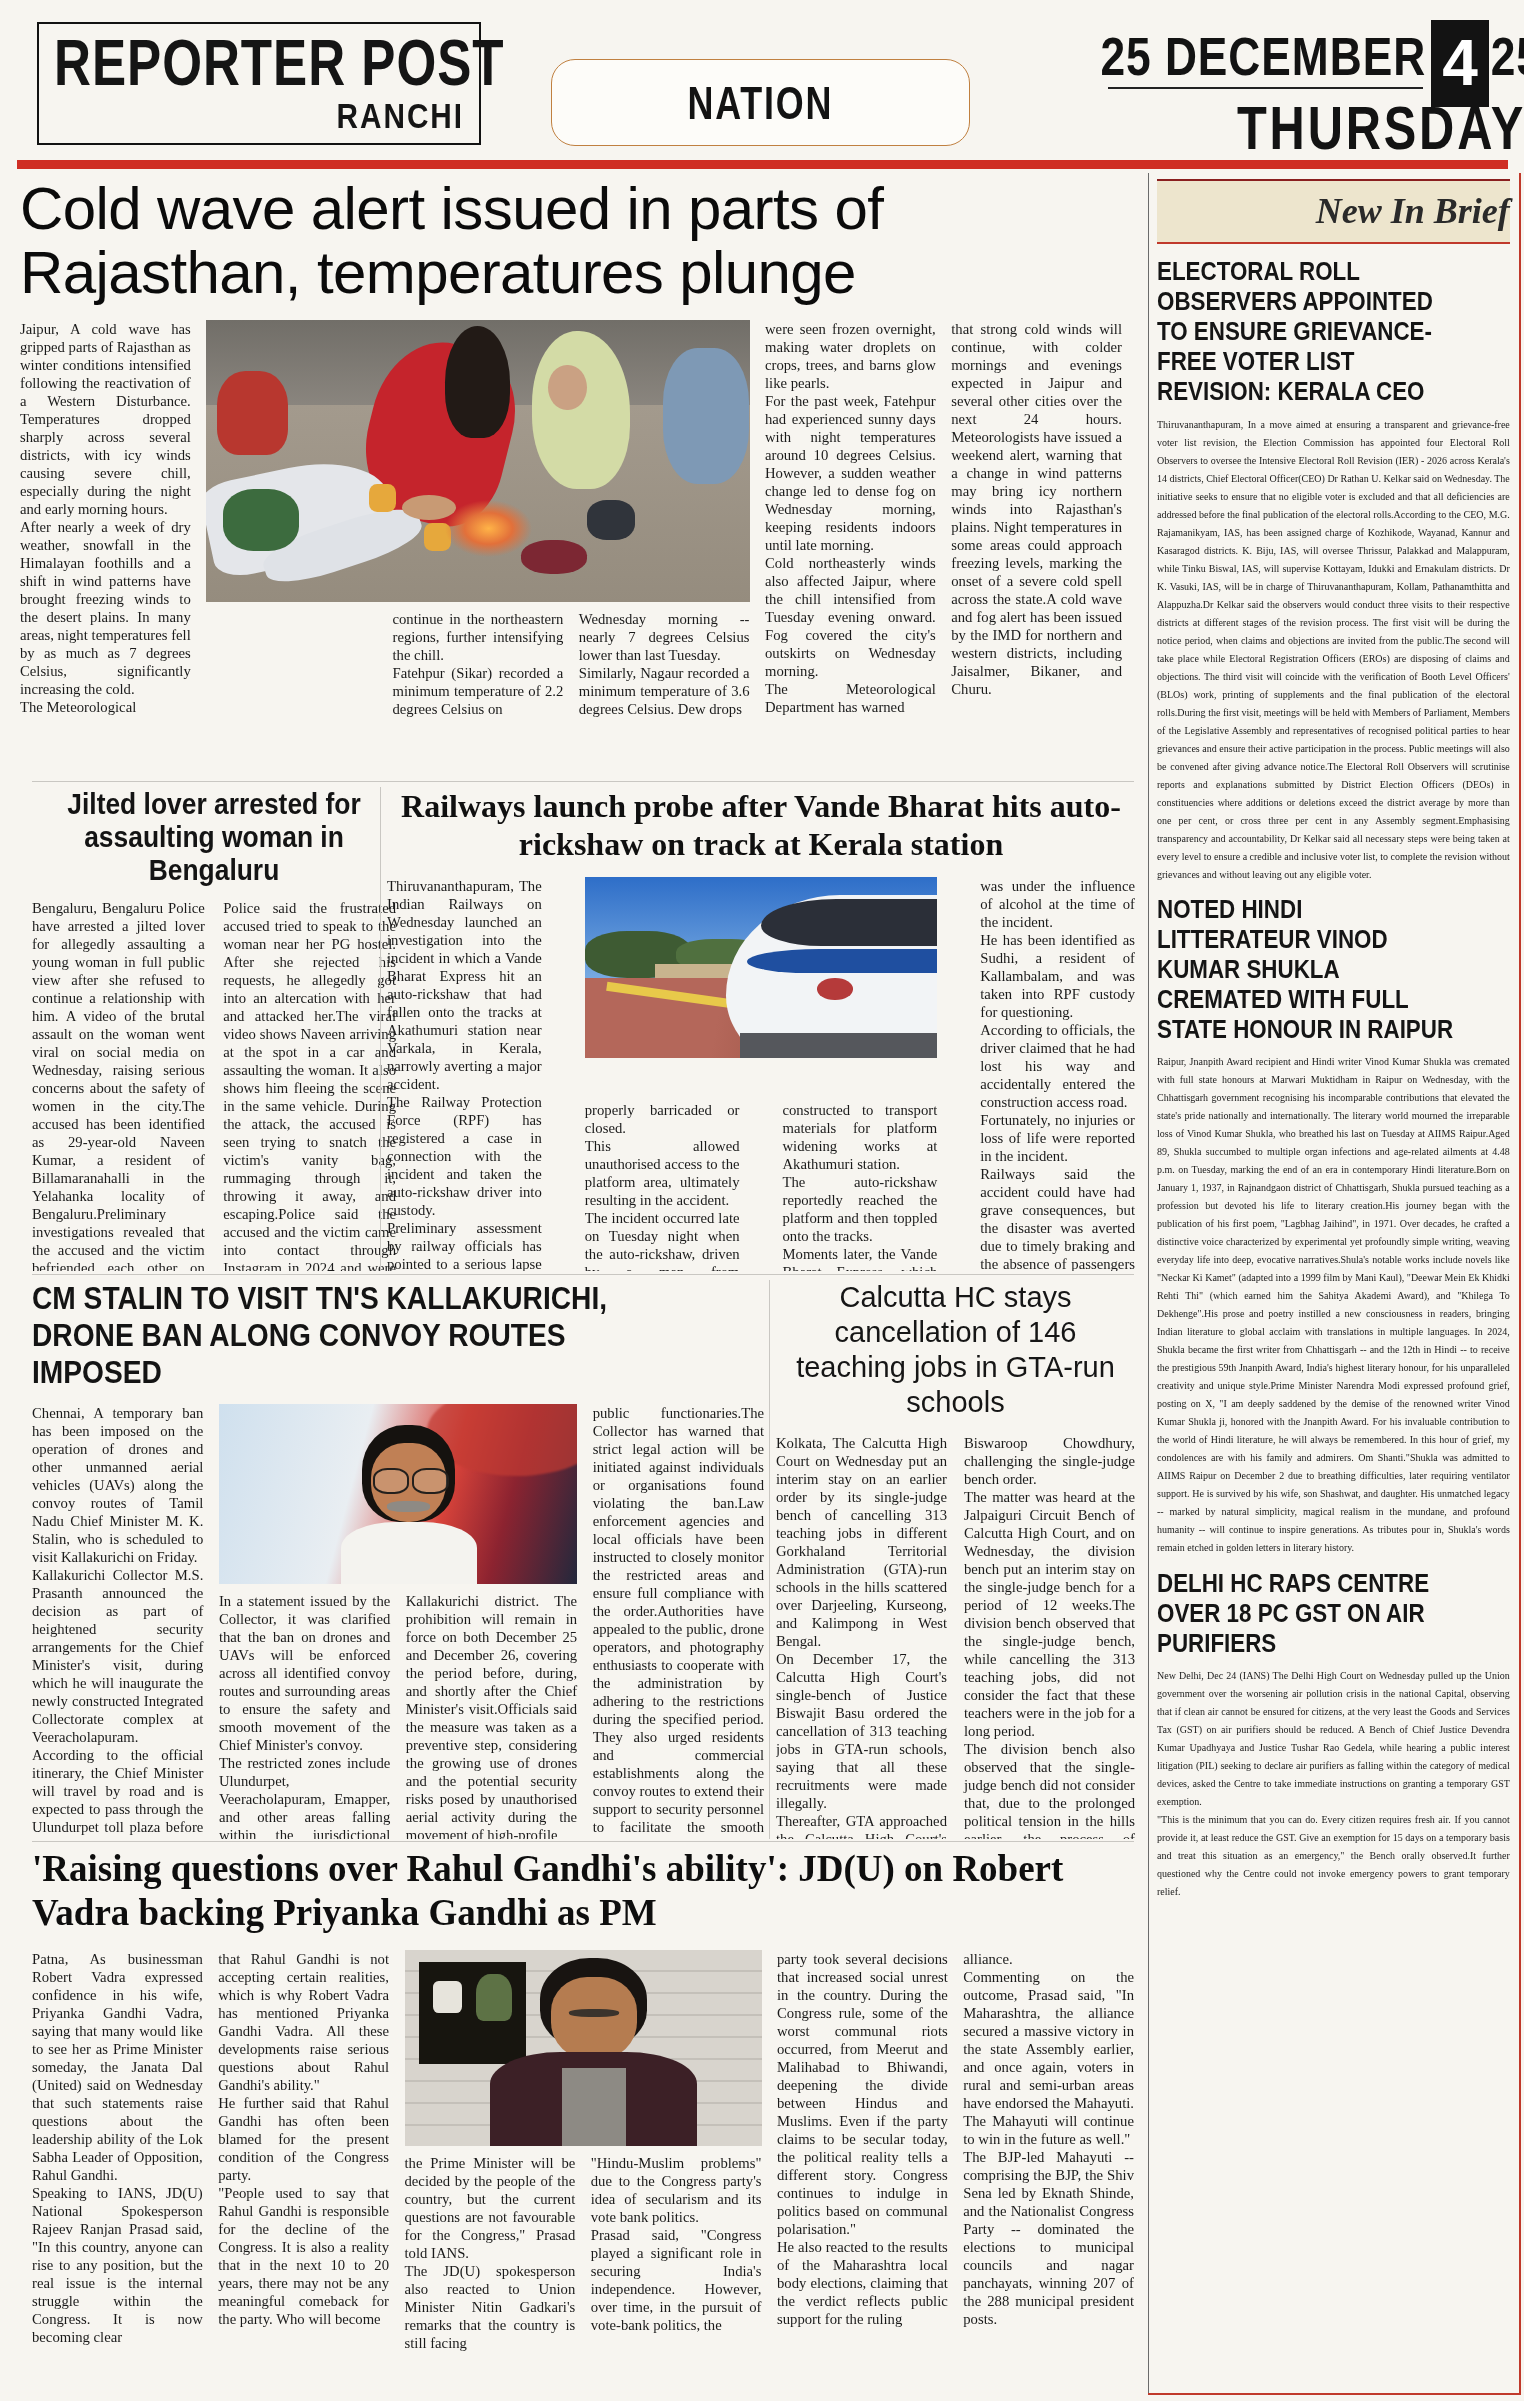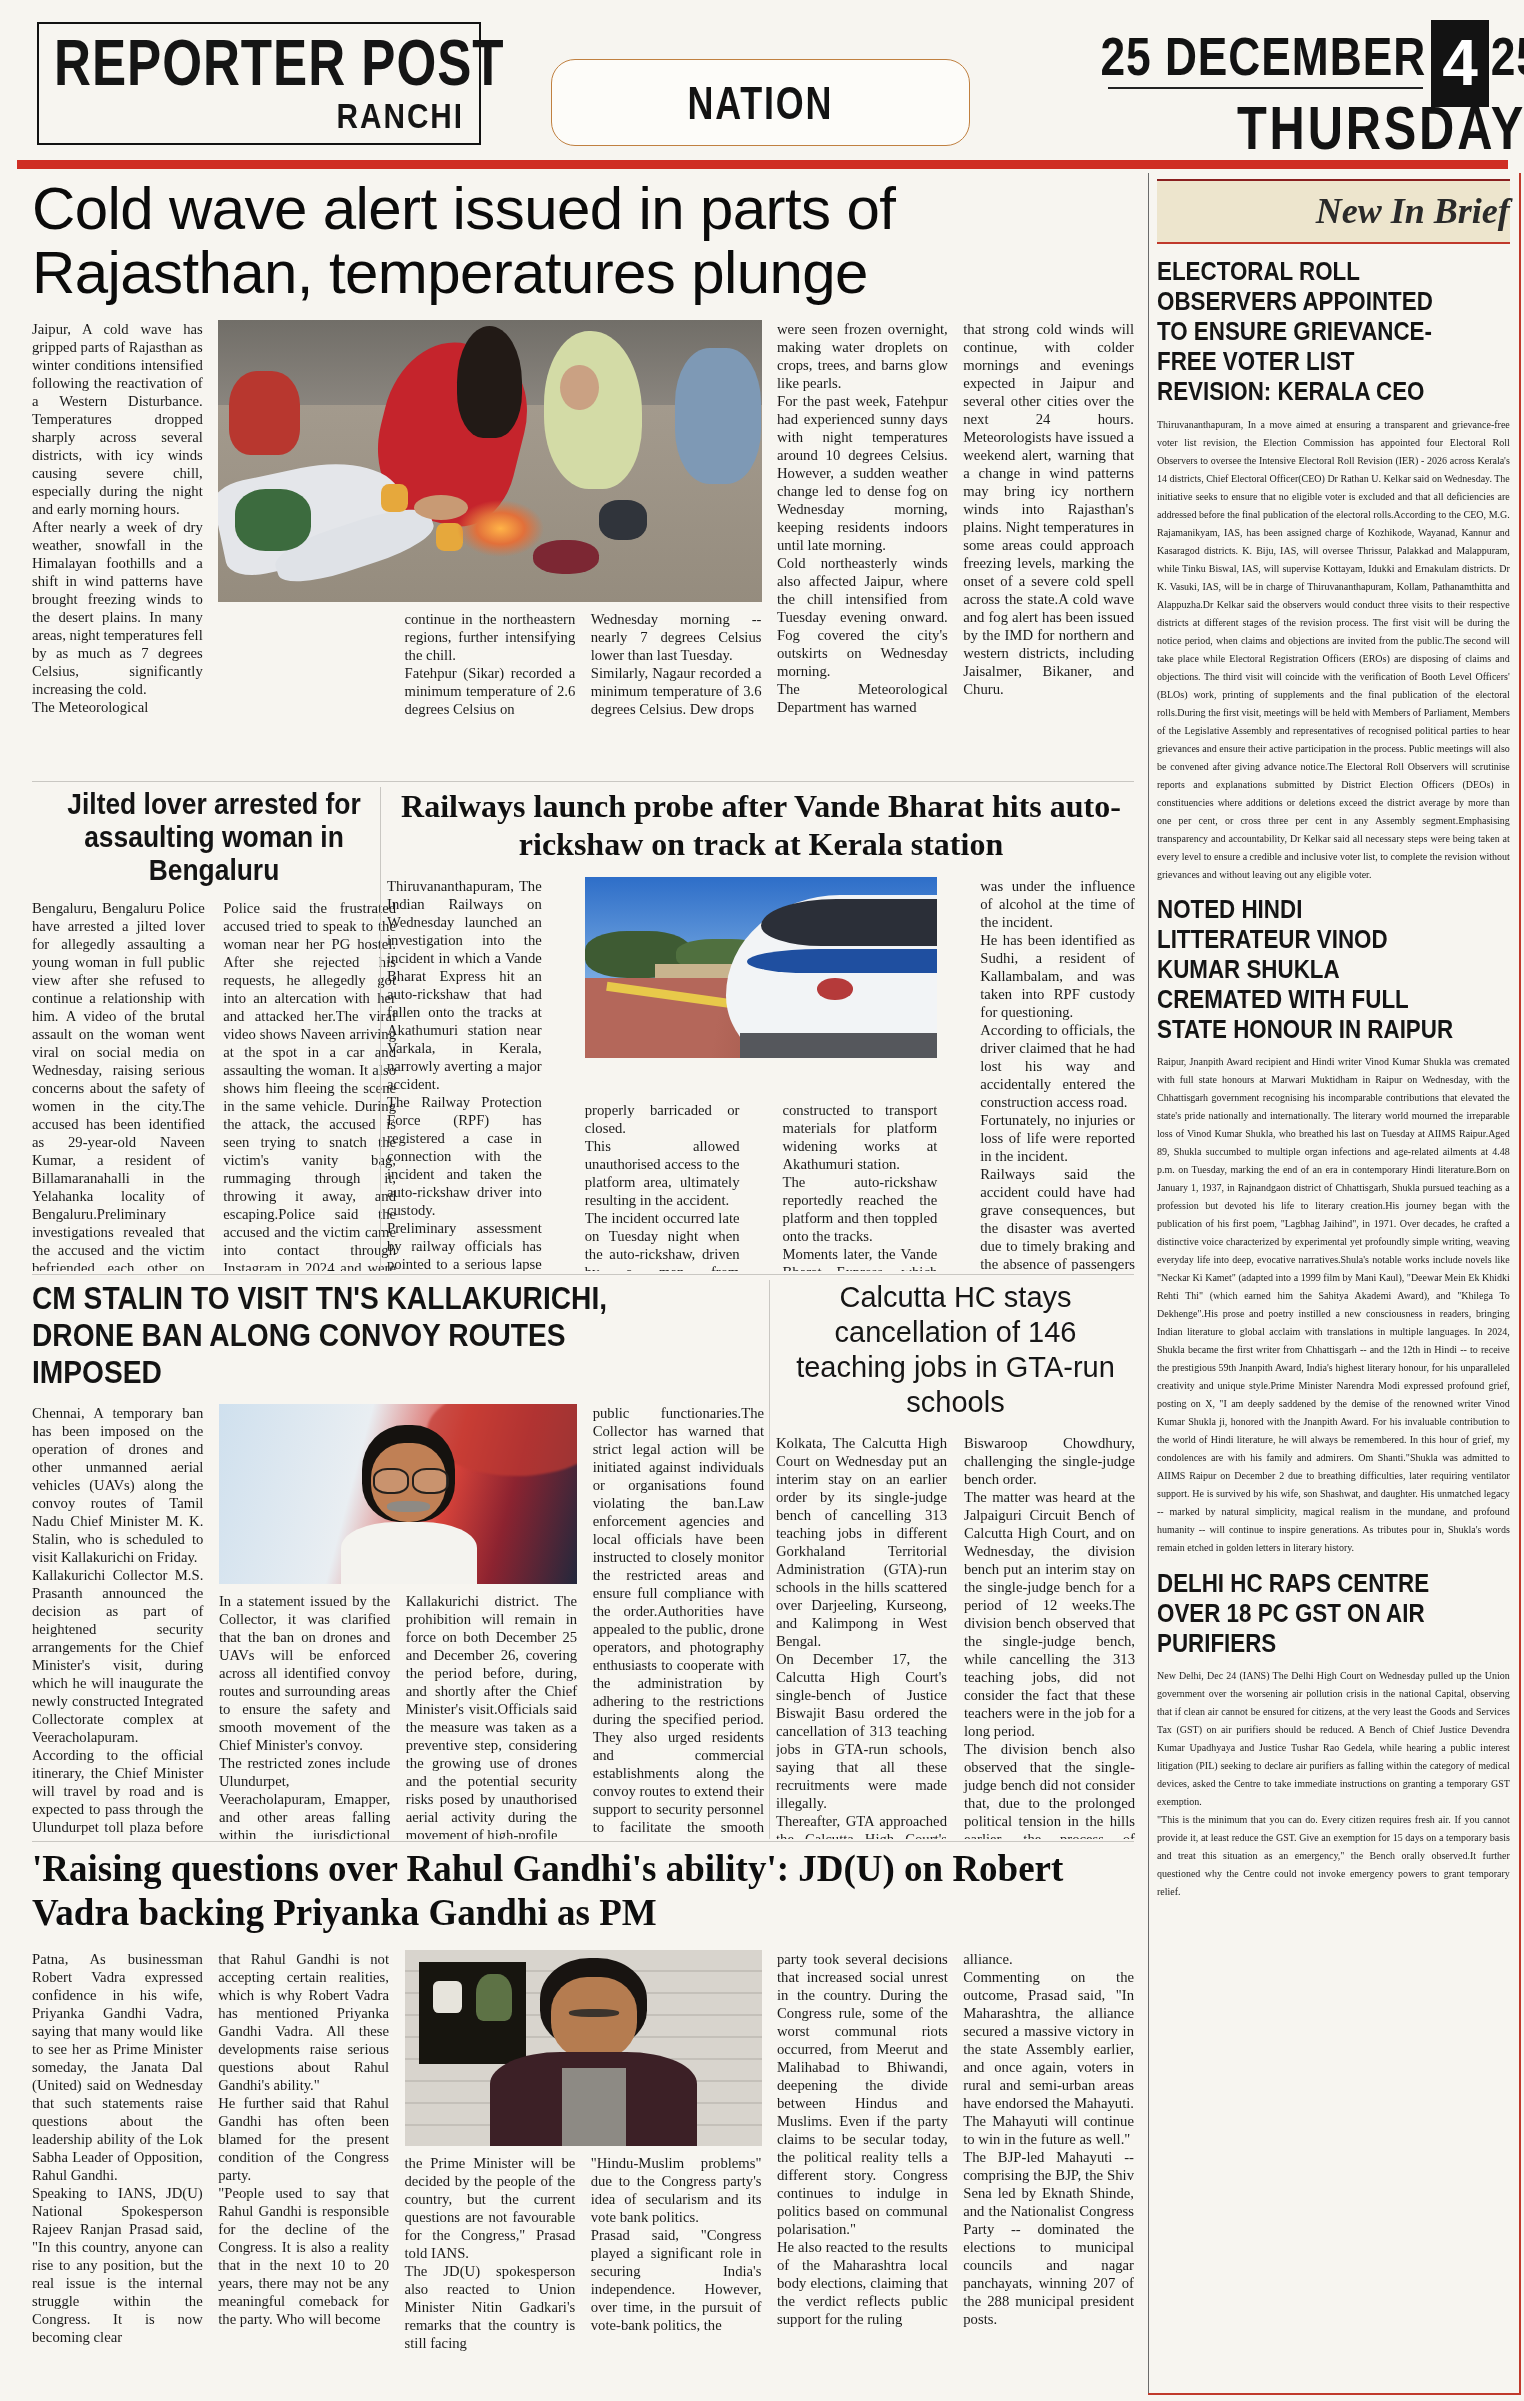--- a/index.html
+++ b/index.html
@@ -98,21 +98,21 @@
   </div>
 
   <div class="date-line">25 DECEMBER 2025</div>
   <div class="page-num-box">
     <div class="page-num">4</div>
   </div>
   <div class="date-rule"></div>
   <div class="day-line">THURSDAY</div>
   <div class="red-bar"></div>
 
-  <div class="sec" style="left:32px;top:177px;width:1102px;height:602px;">
+  <div class="sec" style="left:20px;top:177px;width:1102px;height:602px;">
     <div class="cw-headline">Cold wave alert issued in parts of Rajasthan, temperatures plunge</div>
     <div class="cw-grid">
       <div class="bodytext cw-col1">Jaipur, A cold wave has gripped parts of Rajasthan as winter conditions intensified following the reactivation of a Western Disturbance. Temperatures dropped sharply across several districts, with icy winds causing severe chill, especially during the night and early morning hours.
 After nearly a week of dry weather, snowfall in the Himalayan foothills and a shift in wind patterns have brought freezing winds to the desert plains. In many areas, night temperatures fell by as much as 7 degrees Celsius, significantly increasing the cold.
 The            Meteorological</div>
 
       <div class="cw-photo">
         <div class="abs" style="left:0;top:0;width:100%;height:34%;background:linear-gradient(#716e68,#8d8881);"></div>
         <div class="abs" style="left:0;top:30%;width:100%;height:70%;background:linear-gradient(#a39a8d,#958c7e);"></div>
         <div class="abs" style="left:2%;top:18%;width:13%;height:30%;background:#b8372f;border-radius:40% 40% 30% 30%;"></div>
@@ -126,21 +126,21 @@
         <div class="abs" style="left:30%;top:58%;width:5%;height:10%;background:#e6a83c;border-radius:30%;"></div>
         <div class="abs" style="left:40%;top:72%;width:5%;height:10%;background:#e6a83c;border-radius:30%;"></div>
         <div class="abs" style="left:36%;top:62%;width:10%;height:9%;background:#c99;border-radius:50%;background:#c89a74;"></div>
         <div class="abs" style="left:3%;top:60%;width:14%;height:22%;background:#3c6b3e;border-radius:40%;"></div>
         <div class="abs" style="left:44%;top:64%;width:16%;height:20%;background:radial-gradient(closest-side,#ffb347,#e2703a 55%,rgba(180,90,40,0));"></div>
         <div class="abs" style="left:58%;top:78%;width:12%;height:12%;background:#7c2733;border-radius:45%;"></div>
         <div class="abs" style="left:70%;top:64%;width:9%;height:14%;background:#30343b;border-radius:40%;"></div>
       </div>
 
       <div class="bodytext cw-colB">continue in the northeastern regions, further intensifying the chill.
-Fatehpur (Sikar) recorded a minimum temperature of 2.6 degrees Celsius on</div>
+Fatehpur (Sikar) recorded a minimum temperature of 2.2 degrees Celsius on</div>
       <div class="bodytext cw-colC">Wednesday morning -- nearly 7 degrees Celsius lower than last Tuesday.
 Similarly, Nagaur recorded a minimum temperature of 3.6 degrees Celsius. Dew drops</div>
       <div class="bodytext cw-col5">were seen frozen overnight, making water droplets on crops, trees, and barns glow like pearls.
 For the past week, Fatehpur had experienced sunny days with night temperatures around 10 degrees Celsius. However, a sudden weather change led to dense fog on Wednesday morning, keeping residents indoors until late morning.
 Cold northeasterly winds also affected Jaipur, where the chill intensified from Tuesday evening onward. Fog covered the city's outskirts on Wednesday morning.
 The            Meteorological Department has warned</div>
       <div class="bodytext cw-col6">that strong cold winds will continue, with colder mornings and evenings expected in Jaipur and several other cities over the next 24 hours. Meteorologists have issued a weekend alert, warning that a change in wind patterns may bring icy northern winds into Rajasthan's plains. Night temperatures in some areas could approach freezing levels, marking the onset of a severe cold spell across the state.A cold wave and fog alert has been issued by the IMD for northern and western districts, including Jaisalmer, Bikaner, and Churu.</div>
     </div>
   </div>
 

